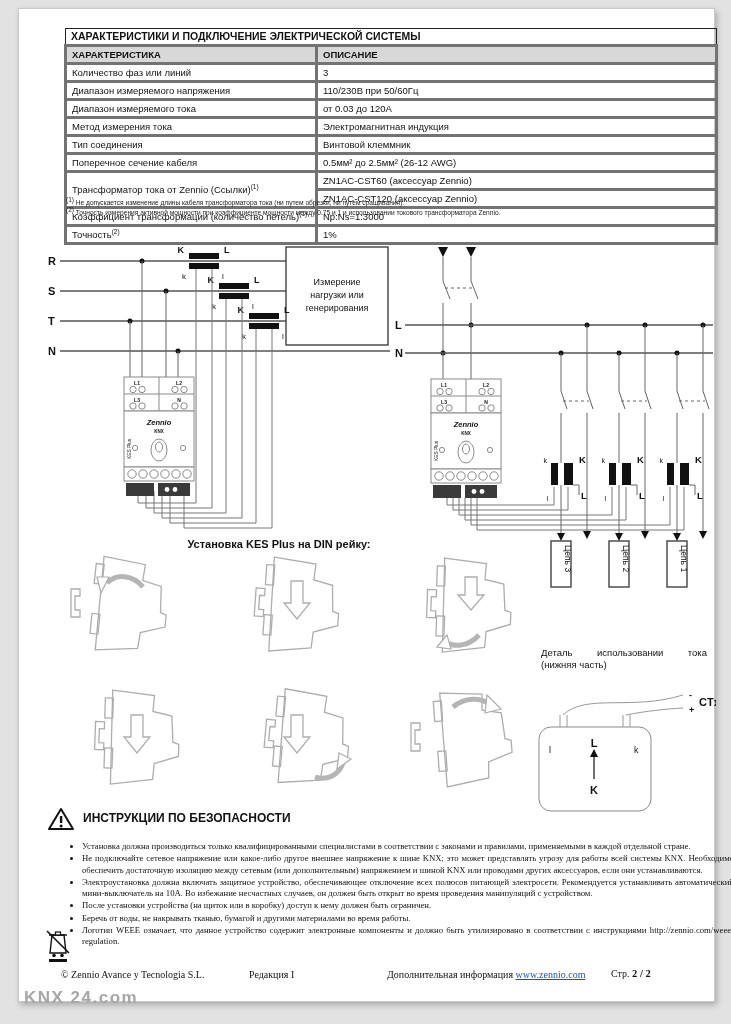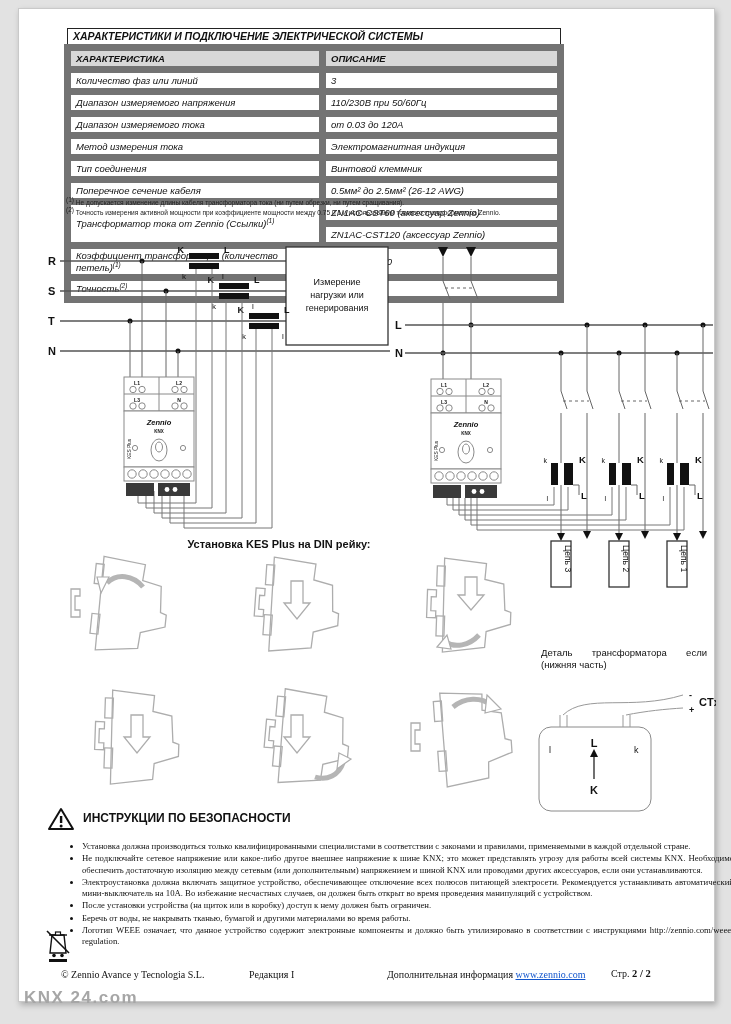--- a/index.html
+++ b/index.html
@@ -1,22 +1,22 @@
 <!DOCTYPE html>
 <html><head>
 <meta charset="utf-8">
 <style>
   html,body{margin:0;padding:0;}
   body{width:731px;height:1024px;background:#e2e2e2;font-family:"Liberation Sans",sans-serif;position:relative;overflow:hidden;}
   .sheet{position:absolute;left:18px;top:8px;width:695px;height:992px;background:#fff;border:1px solid #c9c9c9;box-shadow:2px 3px 6px rgba(0,0,0,.25);}
   .abs{position:absolute;}
 
   
-  table.spec{border-collapse:collapse;width:500px;font-size:9.5px;color:#111;font-style:italic;}
-  table.spec td{border:7px solid #737373;padding:1px 5px;line-height:11.5px;height:13px;}
+  table.spec{border-collapse:collapse;width:654px;font-size:9.5px;color:#111;}
+  table.spec td{border:3px solid #737373;padding:1px 5px;line-height:11.5px;height:13px;}
   table.spec .title-row td{font-weight:bold;font-size:10.5px;border:1.5px solid #222;}
   table.spec .head-row td{font-weight:bold;background:#d8d8d8;}
   table.spec td.c1{width:238px;}
   sup{font-size:6.5px;vertical-align:super;line-height:0;}
   .footnotes{font-size:6.6px;color:#222;line-height:9px;width:640px;}
   .footnotes div{margin-top:1px;}
 
   
   .diagram-title{font-weight:bold;font-size:11.5px;color:#111;text-align:center;}
   .section-title{font-weight:bold;font-size:11px;color:#111;text-align:center;}
@@ -412,21 +412,21 @@
     <g transform="rotate(-4 85 58)">
       <path class="profile" d="M56,10 L98,14 L97,30 L116,34 L118,60 L124,62 L124,74 L100,82 L99,98 L57,104 Z"></path>
       <rect class="profile" x="49" y="18" width="8" height="20"></rect>
       <rect class="profile" x="50" y="68" width="8" height="20"></rect>
     </g>
     <path class="carrow" d="M66,26 C78,16 94,16 104,24"></path>
     <polygon class="carrowhead" points="100,14 114,28 98,32"></polygon>
   </svg>
 
   <div class="ct-caption abs" style="left:522px;top:638px;">
-    <span class="l1">Деталь трансформатора если</span>
+    <span class="l1">Деталь использовании тока</span>
     <span>(нижняя часть)</span>
   </div>
 
   <svg class="abs" style="left:512px;top:672px;" width="185" height="136" viewBox="0 0 185 136">
     <rect x="8" y="46" width="112" height="84" rx="12" class="devline" stroke="#999"></rect>
     <line x1="29" y1="34" x2="29" y2="46" stroke="#999"></line>
       <line x1="36" y1="34" x2="36" y2="46" stroke="#999"></line>
     <line x1="92" y1="34" x2="92" y2="46" stroke="#999"></line>
       <line x1="99" y1="34" x2="99" y2="46" stroke="#999"></line>
     <path d="M32,34 C55,12 100,30 152,14" stroke="#999" fill="none"></path>

